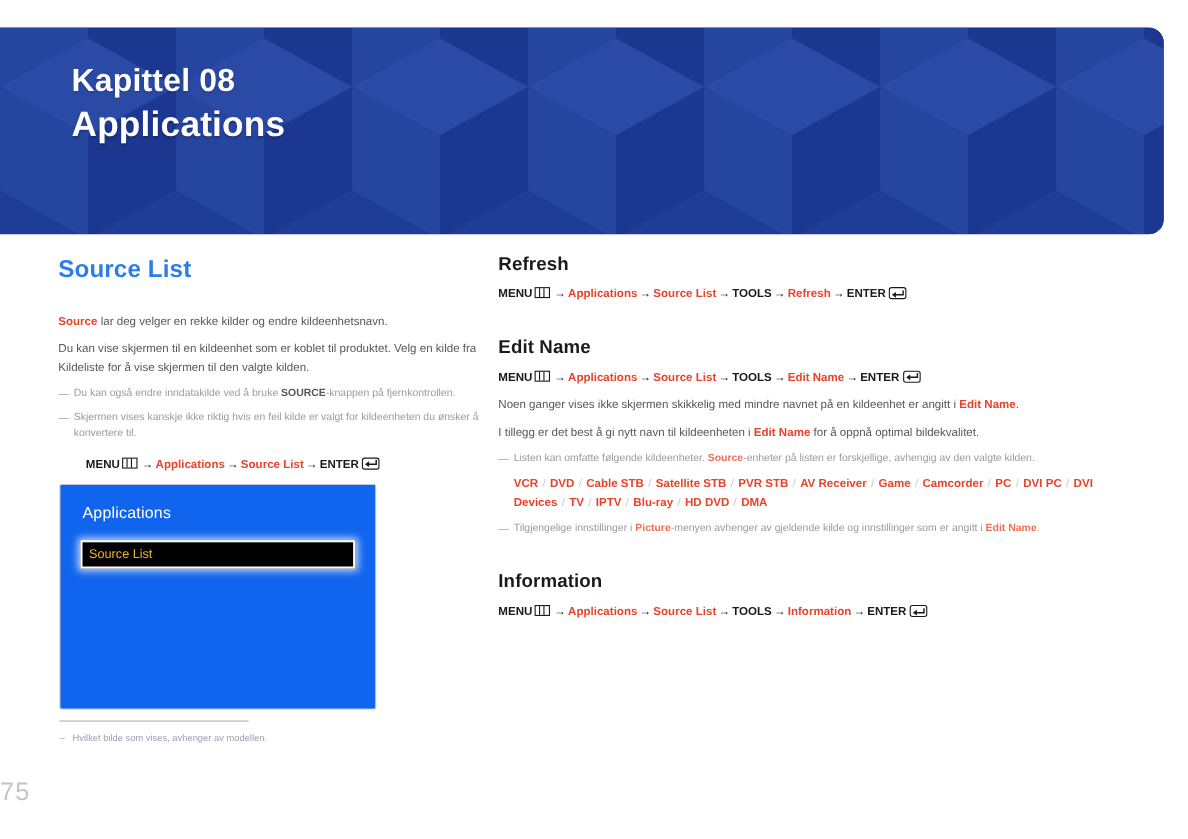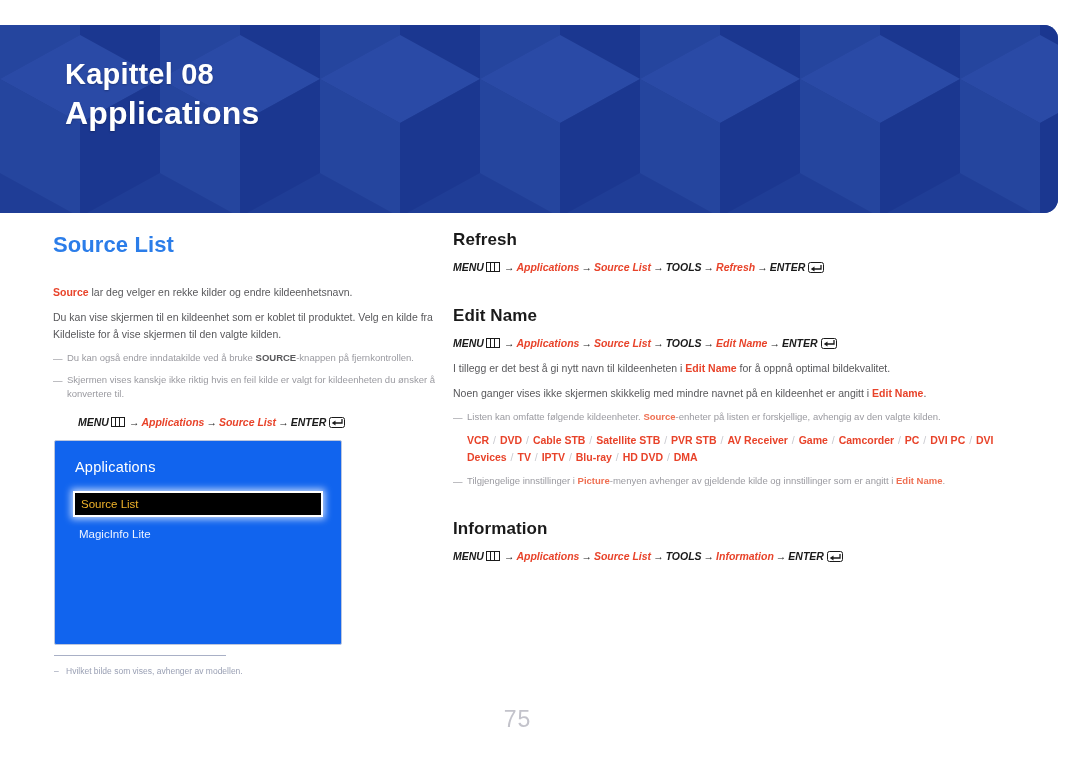--- a/index.html
+++ b/index.html
@@ -103,21 +103,20 @@
   .note .dark-l { color: #58585b; font-weight: bold; }
 
   
   .path {
     font-size: 10.5px;
     font-weight: bold;
     color: #1a1a1a;
     margin: 0 0 8px 0;
     line-height: 1.6;
     white-space: nowrap;
-    font-style: italic;
   }
   .path .red { color: #e8432a; }
   .path .arw { font-weight: normal; color:#1a1a1a; padding: 0 2px; }
 
   
   .icon-menu {
     display: inline-block;
     vertical-align: -1px;
     width: 14px; height: 10px;
     border: 1.4px solid #1a1a1a;
@@ -206,21 +205,21 @@
     position: relative;
     padding-left: 12px;
   }
   .footnote .dash { position: absolute; left: 0; top: 0; }
 
   
   .pageno {
     position: absolute;
     left: 0; top: 706px;
     width: 1035px;
-    text-align: center;
+    text-align: left;
     font-size: 23px;
     color: #c3c3cb;
     letter-spacing: 1px;
   }
 </style>
 </head>
 <body>
 
 <div class="banner">
   <svg class="banner-pattern" width="1058" height="188" viewBox="0 0 1058 188" preserveAspectRatio="none">
@@ -263,21 +262,20 @@
     <span>MENU</span><span class="icon-menu"></span><span class="arw">→</span><span class="red">Applications</span><span class="arw">→</span><span class="red">Source List</span><span class="arw">→</span><span>ENTER</span><span class="icon-enter"><svg width="13" height="9" viewBox="0 0 13 9">
           <path d="M11 1 L11 5 L3 5" stroke="#1a1a1a" stroke-width="1.3" fill="none"></path>
           <polygon points="4.5,2.4 4.5,7.6 0.8,5" fill="#1a1a1a"></polygon>
         </svg></span>
   </div>
 </div>
 
 <div class="tvbox">
   <div class="tvbox-title">Applications</div>
   <div class="tv-item selected">Source List</div>
-  <div class="tv-item">MagicInfo Lite</div>
 </div>
 
 <div class="footnote-wrap">
   <div class="footnote-rule"></div>
   <div class="footnote">
     <span class="dash">–</span><span>Hvilket bilde som vises, avhenger av modellen.</span>
   </div>
 </div>
 
 <div class="col-right">
@@ -290,22 +288,22 @@
         </svg></span>
   </div>
 
   <h2 class="sec-black spaced">Edit Name</h2>
   <div class="path">
     <span>MENU</span><span class="icon-menu"></span><span class="arw">→</span><span class="red">Applications</span><span class="arw">→</span><span class="red">Source List</span><span class="arw">→</span><span>TOOLS</span><span class="arw">→</span><span class="red">Edit Name</span><span class="arw">→</span><span>ENTER</span><span class="icon-enter"><svg width="13" height="9" viewBox="0 0 13 9">
           <path d="M11 1 L11 5 L3 5" stroke="#1a1a1a" stroke-width="1.3" fill="none"></path>
           <polygon points="4.5,2.4 4.5,7.6 0.8,5" fill="#1a1a1a"></polygon>
         </svg></span>
   </div>
+  <p class="body"><span>Noen ganger vises ikke skjermen skikkelig med mindre navnet på en kildeenhet er angitt i </span><span class="accent">Edit Name</span><span>.</span></p>
   <p class="body"><span>I tillegg er det best å gi nytt navn til kildeenheten i </span><span class="accent">Edit Name</span><span> for å oppnå optimal bildekvalitet.</span></p>
-  <p class="body"><span>Noen ganger vises ikke skjermen skikkelig med mindre navnet på en kildeenhet er angitt i </span><span class="accent">Edit Name</span><span>.</span></p>
 
   <div class="note">
     <span class="dash">—</span><span>Listen kan omfatte følgende kildeenheter. </span><span class="accent-l">Source</span><span>-enheter på listen er forskjellige, avhengig av den valgte kilden.</span>
   </div>
 
   <div class="devices" id="device-list"><span>VCR</span><span class="sep"> / </span><span>DVD</span><span class="sep"> / </span><span>Cable STB</span><span class="sep"> / </span><span>Satellite STB</span><span class="sep"> / </span><span>PVR STB</span><span class="sep"> / </span><span>AV Receiver</span><span class="sep"> / </span><span>Game</span><span class="sep"> / </span><span>Camcorder</span><span class="sep"> / </span><span>PC</span><span class="sep"> / </span><span>DVI PC</span><span class="sep"> / </span><span>DVI Devices</span><span class="sep"> / </span><span>TV</span><span class="sep"> / </span><span>IPTV</span><span class="sep"> / </span><span>Blu-ray</span><span class="sep"> / </span><span>HD DVD</span><span class="sep"> / </span><span>DMA</span></div>
 
   <div class="note">
     <span class="dash">—</span><span>Tilgjengelige innstillinger i </span><span class="accent-l">Picture</span><span>-menyen avhenger av gjeldende kilde og innstillinger som er angitt i </span><span class="accent-l">Edit Name</span><span>.</span>
   </div>

